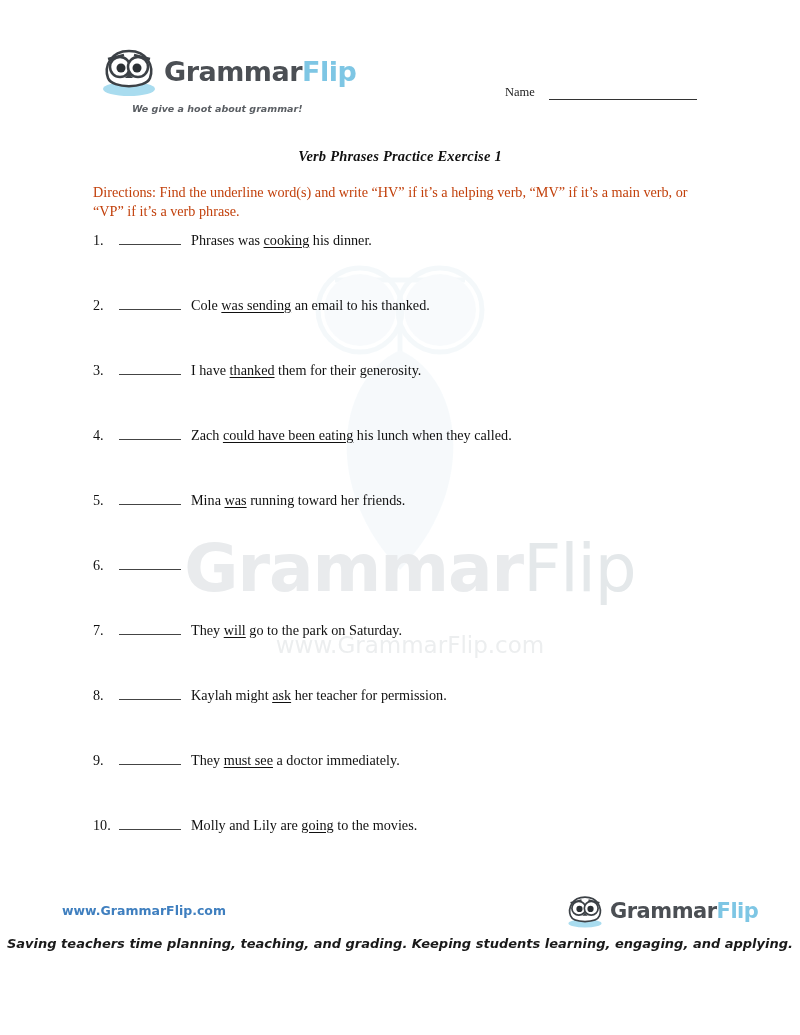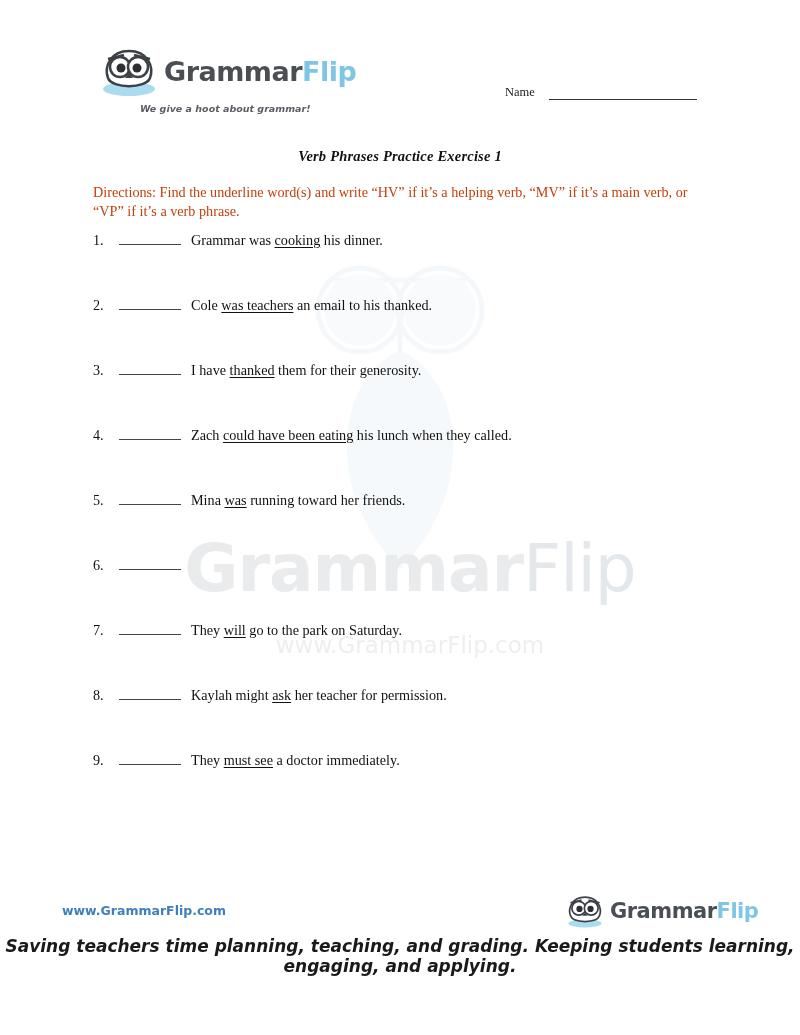--- a/index.html
+++ b/index.html
@@ -92,21 +92,21 @@
     color: #7ec6e4;
     font-weight: bold;
   }
   .logo-tag {
     font-family: "DejaVu Sans", sans-serif;
     font-size: 9.5px;
     font-style: italic;
     font-weight: bold;
     color: #5a5e63;
     margin-top: 6px;
-    margin-left: 40px;
+    margin-left: 32px;
   }
 
   .name-line {
     position: absolute;
     left: 505px;
     top: 85px;
     display: flex;
     align-items: flex-end;
     gap: 14px;
   }
@@ -197,21 +197,21 @@
   }
   .footer-logo .logo-word { font-size: 21px; }
 
   .footer-tag {
     position: absolute;
     left: 0;
     top: 936px;
     width: 800px;
     text-align: center;
     font-family: "DejaVu Sans", sans-serif;
-    font-size: 17px;
+    font-size: 13px;
     font-style: italic;
     font-weight: bold;
     color: #1a1a1a;
   }
 </style>
 </head>
 <body>
 
 <div class="page">
 
@@ -257,26 +257,26 @@
     </div>
 
     <div class="doc-title">Verb Phrases Practice Exercise 1</div>
 
     <div class="directions">Directions: Find the underline word(s) and write “HV” if it’s a helping verb, “MV” if it’s a main verb, or “VP” if it’s a verb phrase.</div>
 
     <div class="questions">
       <div class="q-row">
         <span class="q-num">1.</span>
         <span class="q-blank"></span>
-        <span class="q-text"><span>Grammar was </span><u>cooking</u><span> his dinner.</span></span>
+        <span class="q-text"><span>Phrases was </span><u>cooking</u><span> his dinner.</span></span>
       </div>
       <div class="q-row">
         <span class="q-num">2.</span>
         <span class="q-blank"></span>
-        <span class="q-text"><span>Cole </span><u>was teachers</u><span> an email to his thanked.</span></span>
+        <span class="q-text"><span>Cole </span><u>was sending</u><span> an email to his thanked.</span></span>
       </div>
       <div class="q-row">
         <span class="q-num">3.</span>
         <span class="q-blank"></span>
         <span class="q-text"><span>I have </span><u>thanked</u><span> them for their generosity.</span></span>
       </div>
       <div class="q-row">
         <span class="q-num">4.</span>
         <span class="q-blank"></span>
         <span class="q-text"><span>Zach </span><u>could have been eating</u><span> his lunch when they called.</span></span>
@@ -297,20 +297,25 @@
       </div>
       <div class="q-row">
         <span class="q-num">8.</span>
         <span class="q-blank"></span>
         <span class="q-text"><span>Kaylah might </span><u>ask</u><span> her teacher for permission.</span></span>
       </div>
       <div class="q-row">
         <span class="q-num">9.</span>
         <span class="q-blank"></span>
         <span class="q-text"><span>They </span><u>must see</u><span> a doctor immediately.</span></span>
+      </div>
+      <div class="q-row">
+        <span class="q-num">10.</span>
+        <span class="q-blank"></span>
+        <span class="q-text"><span>Molly and Lily are </span><u>going</u><span> to the movies.</span></span>
       </div>
     </div>
 
     <div class="footer-url">www.GrammarFlip.com</div>
 
     <div class="footer-logo">
       <svg width="40" height="36" viewBox="0 0 58 52">
         <ellipse cx="29" cy="44" rx="24" ry="6" fill="#a9dcef"></ellipse>
         <path d="M29 6 C 10 6, 4 22, 8 33 C 12 44, 46 44, 50 33 C 54 22, 48 6, 29 6 Z" fill="#ffffff" stroke="#3c4146" stroke-width="2.5"></path>
         <circle cx="20" cy="22" r="10" fill="#ffffff" stroke="#3c4146" stroke-width="2.5"></circle>

